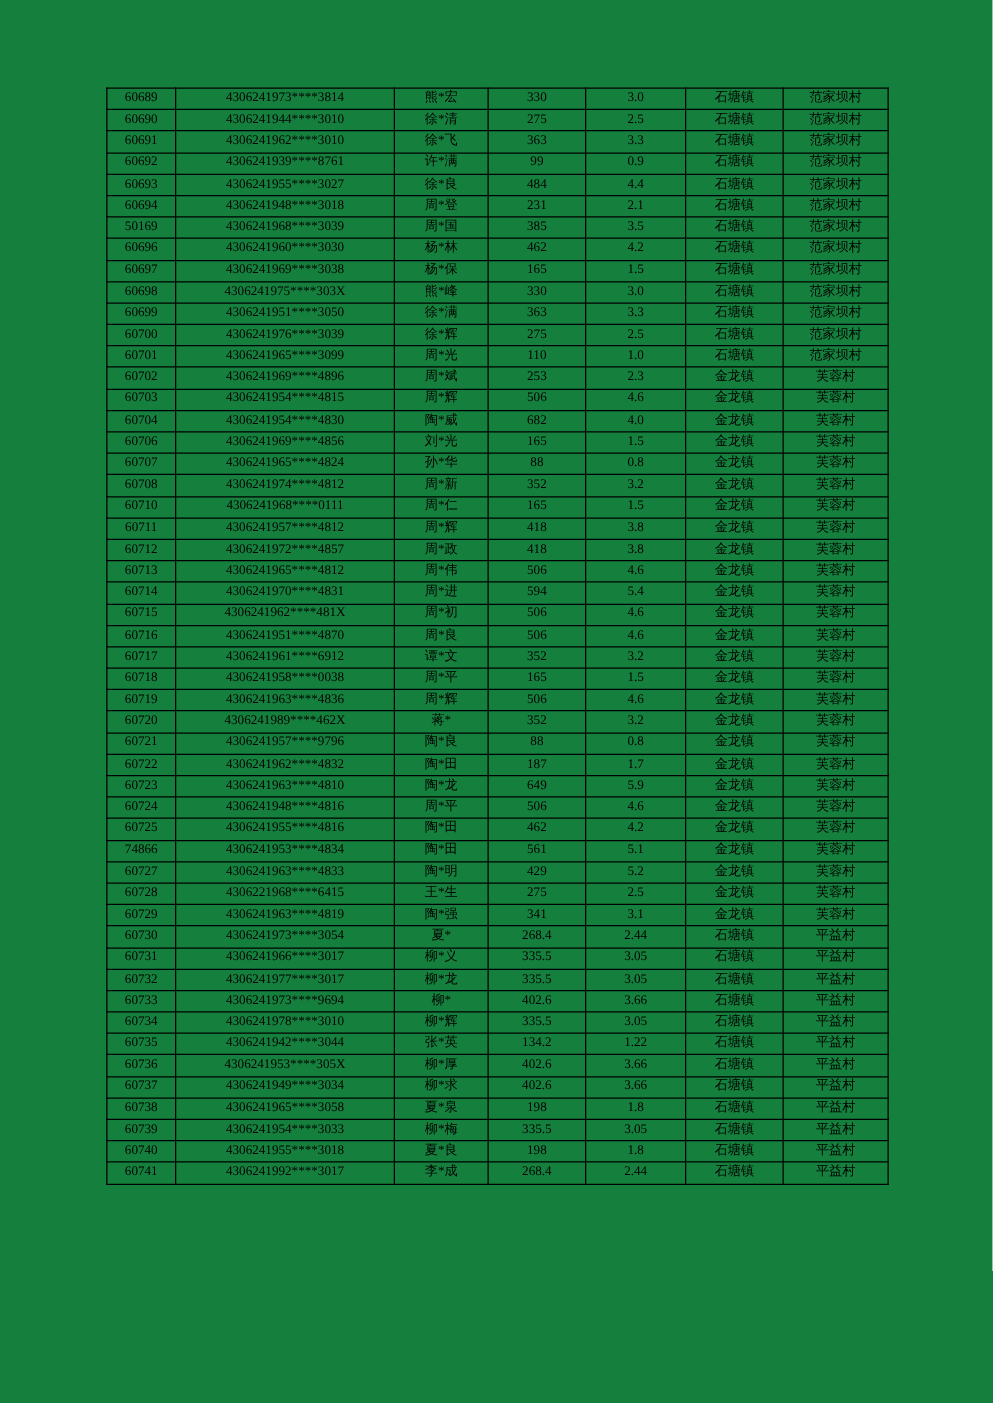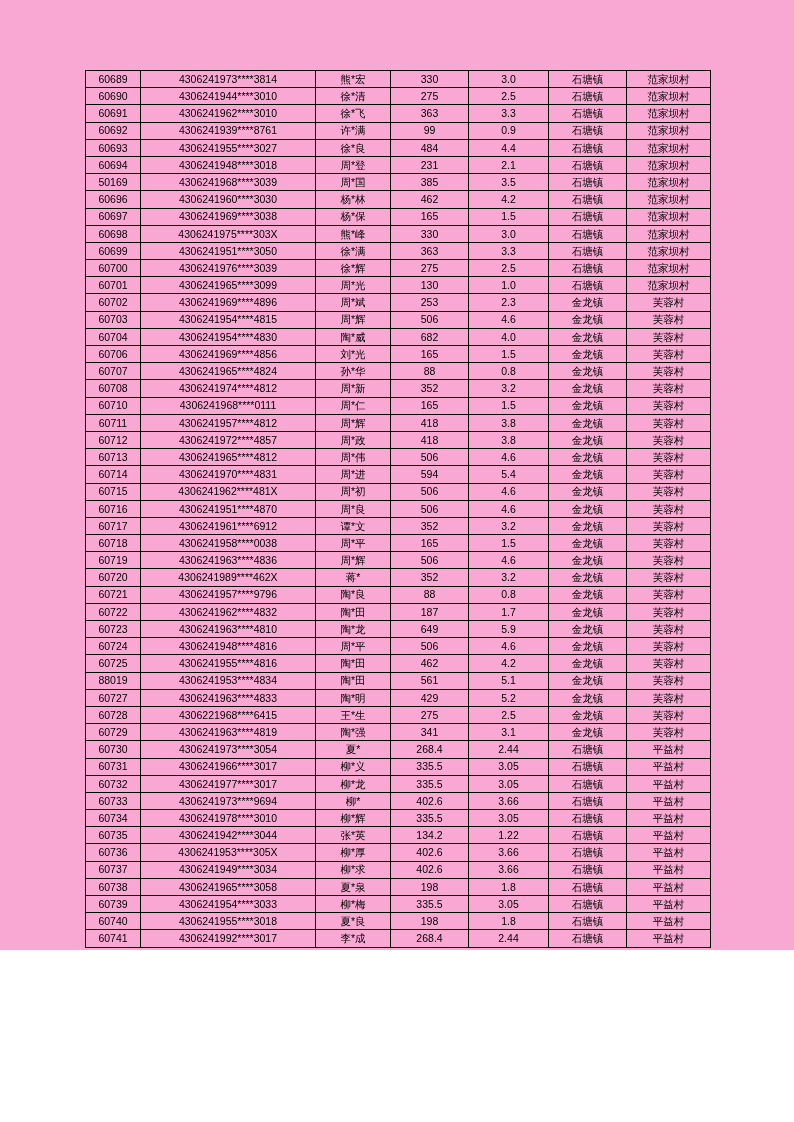--- a/index.html
+++ b/index.html
@@ -3,24 +3,24 @@
 <meta charset="utf-8">
 <style>
   html, body {
     margin: 0;
     padding: 0;
     background: #ffffff;
   }
   .page {
     position: relative;
     width: 794px;
-    height: 950px;
-    background: #f9a8d4;
+    height: 1122px;
+    background: #15803d;
     overflow: hidden;
-    font-family: Liberation Sans, sans-serif;
+    font-family: Liberation Serif, serif;
   }
   table.subsidy {
     border-collapse: collapse;
     table-layout: fixed;
     width: 625px;
     margin: 70px 0 0 85px;
   }
   table.subsidy td {
     border: 1px solid #000000;
     height: 16.2px;
@@ -161,21 +161,21 @@
           <td>徐*辉</td>
           <td>275</td>
           <td>2.5</td>
           <td>石塘镇</td>
           <td>范家坝村</td>
         </tr>
         <tr>
           <td>60701</td>
           <td>4306241965****3099</td>
           <td>周*光</td>
-          <td>130</td>
+          <td>110</td>
           <td>1.0</td>
           <td>石塘镇</td>
           <td>范家坝村</td>
         </tr>
         <tr>
           <td>60702</td>
           <td>4306241969****4896</td>
           <td>周*斌</td>
           <td>253</td>
           <td>2.3</td>
@@ -365,21 +365,21 @@
         <tr>
           <td>60725</td>
           <td>4306241955****4816</td>
           <td>陶*田</td>
           <td>462</td>
           <td>4.2</td>
           <td>金龙镇</td>
           <td>芙蓉村</td>
         </tr>
         <tr>
-          <td>88019</td>
+          <td>74866</td>
           <td>4306241953****4834</td>
           <td>陶*田</td>
           <td>561</td>
           <td>5.1</td>
           <td>金龙镇</td>
           <td>芙蓉村</td>
         </tr>
         <tr>
           <td>60727</td>
           <td>4306241963****4833</td>

